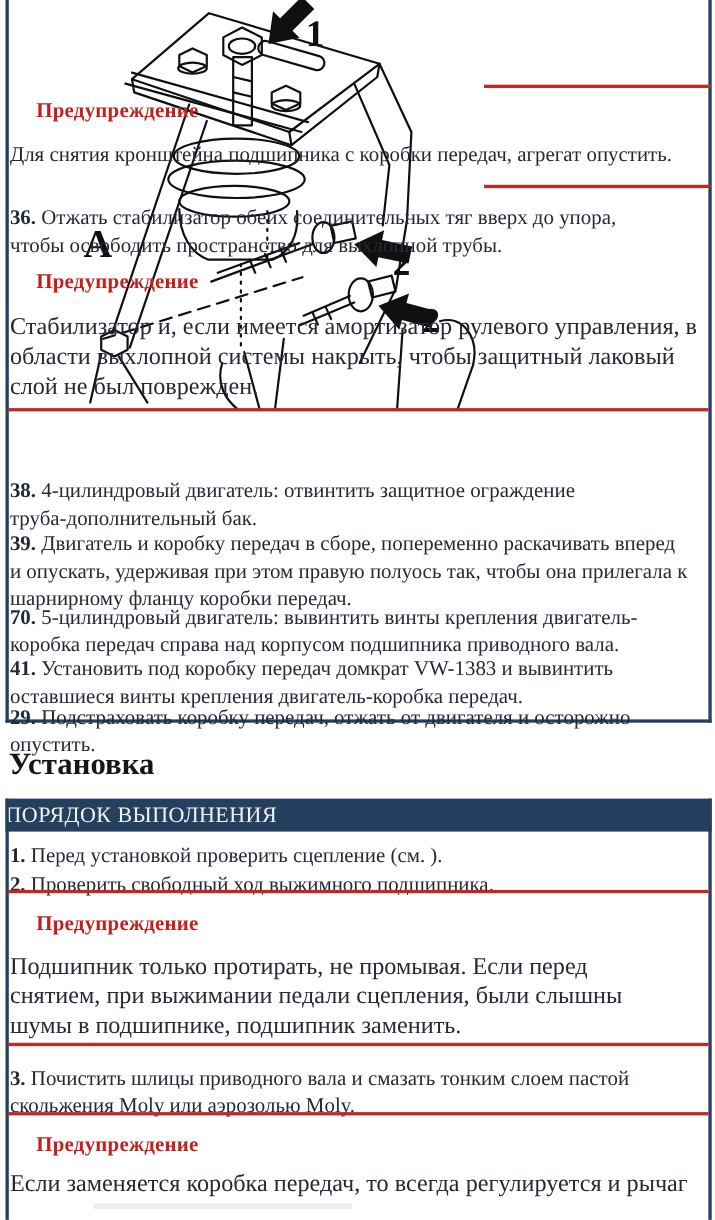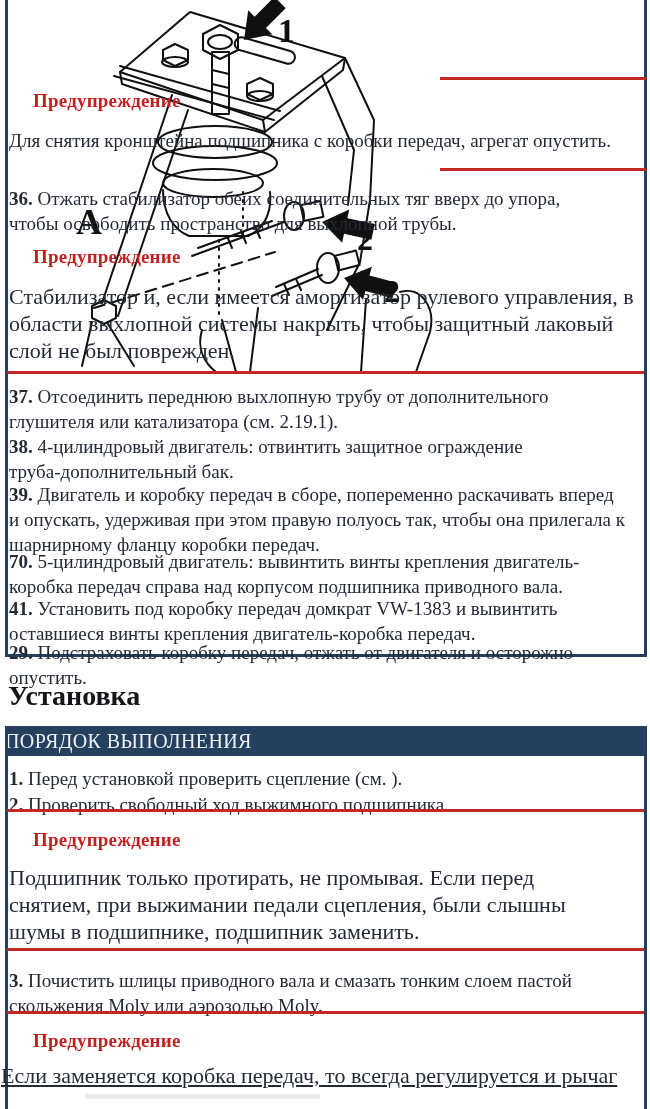--- a/index.html
+++ b/index.html
@@ -120,21 +120,20 @@
   <p class="abs warnlabel" style="top:90px;left:9px;">Предупреждение</p>
   <p class="abs bodytext" style="top:128px;left:9px;width:632px;">Для снятия кронштейна подшипника с коробки передач, агрегат опустить.</p>
 
   <p class="abs step" style="top:186px;left:9px;width:600px;"><span class="num">36.</span> <span>Отжать стабилизатор обеих соединительных тяг вверх до упора, чтобы освободить пространство для выхлопной трубы.</span></p>
 
   <p class="abs warnlabel" style="top:246px;left:9px;">Предупреждение</p>
   <p class="abs warntext" style="top:283px;left:9px;width:630px;">Стабилизатор и, если имеется амортизатор рулевого управления, в области выхлопной системы накрыть, чтобы защитный лаковый слой не был поврежден.</p>
 
   <div class="redline" style="top:371px;left:7px;width:637px;"></div>
 
-  <p class="abs step" style="top:384px;left:9px;width:625px;"><span class="num">37.</span> <span>Отсоединить переднюю выхлопную трубу от дополнительного глушителя или катализатора (см. 2.19.1).</span></p>
   <p class="abs step" style="top:434px;left:9px;width:560px;"><span class="num">38.</span> <span>4-цилиндровый двигатель: отвинтить защитное ограждение труба-дополнительный бак.</span></p>
   <p class="abs step" style="top:482px;left:9px;width:618px;"><span class="num">39.</span> <span>Двигатель и коробку передач в сборе, попеременно раскачивать вперед и опускать, удерживая при этом правую полуось так, чтобы она прилегала к шарнирному фланцу коробки передач.</span></p>
   <p class="abs step" style="top:549px;left:9px;width:610px;"><span class="num">70.</span> <span>5-цилиндровый двигатель: вывинтить винты крепления двигатель-коробка передач справа над корпусом подшипника приводного вала.</span></p>
   <p class="abs step" style="top:596px;left:9px;width:625px;"><span class="num">41.</span> <span>Установить под коробку передач домкрат VW-1383 и вывинтить оставшиеся винты крепления двигатель-коробка передач.</span></p>
   <p class="abs step" style="top:640px;left:9px;width:630px;"><span class="num">29.</span> <span>Подстраховать коробку передач, отжать от двигателя и осторожно опустить.</span></p>
 
   <p class="abs h-install" style="top:680px;left:8px;">Установка</p>
 
   <div class="navbar" style="top:726px;">
     <span>ПОРЯДОК ВЫПОЛНЕНИЯ</span>
@@ -150,16 +149,16 @@
   <p class="abs warnlabel" style="top:829px;left:9px;">Предупреждение</p>
   <p class="abs warntext" style="top:864px;left:9px;width:600px;">Подшипник только протирать, не промывая. Если перед снятием, при выжимании педали сцепления, были слышны шумы в подшипнике, подшипник заменить.</p>
 
   <div class="redline" style="top:948px;left:7px;width:637px;"></div>
 
   <p class="abs step" style="top:968px;left:9px;width:636px;"><span class="num">3.</span> <span>Почистить шлицы приводного вала и смазать тонким слоем пастой скольжения Moly или аэрозолью Moly.</span></p>
 
   <div class="redline" style="top:1011px;left:7px;width:637px;"></div>
 
   <p class="abs warnlabel" style="top:1030px;left:9px;">Предупреждение</p>
-  <p class="abs warntext" style="top:1062px;left:1px;width:630px;text-decoration:underline;">Если заменяется коробка передач, то всегда регулируется и рычаг</p>
+  <p class="abs warntext" style="top:1062px;left:9px;width:630px;">Если заменяется коробка передач, то всегда регулируется и рычаг</p>
 
   <div class="smudge" style="top:1094px;left:85px;width:235px;height:5px;"></div>
 </div>
 
 </body></html>

